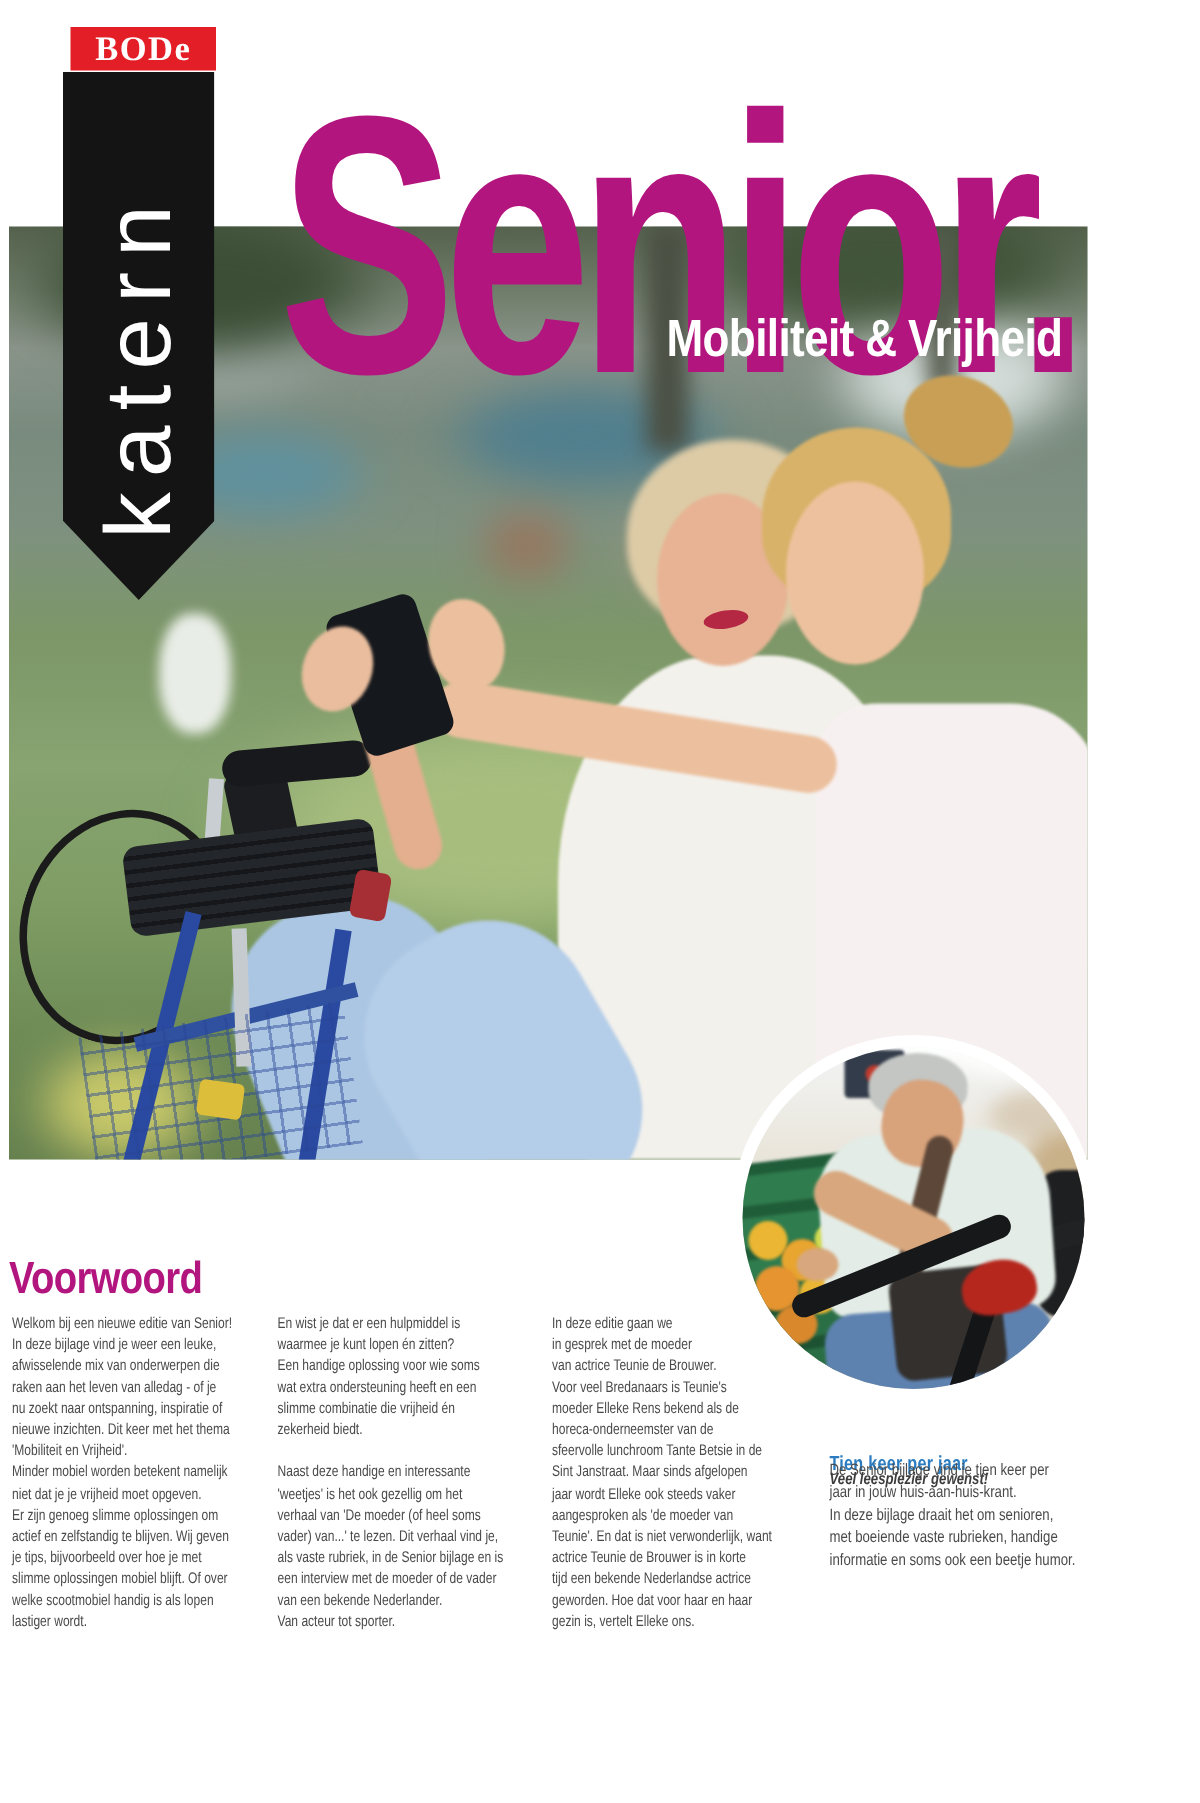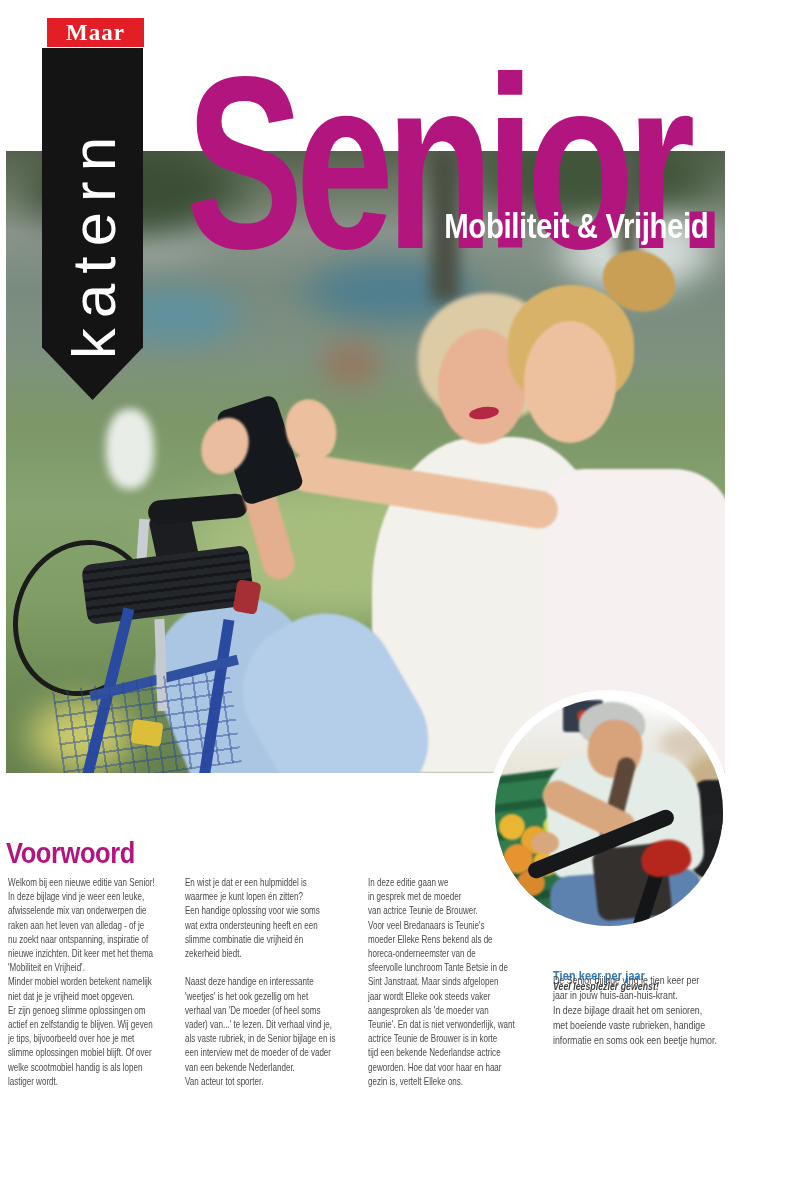--- a/index.html
+++ b/index.html
@@ -209,21 +209,21 @@
     <div class="rl-yellow"></div>
     <div class="rl-red"></div>
     <div class="girl-arm"></div>
     <div class="gm-forearm"></div>
     <div class="phone"></div>
     <div class="hand1"></div>
     <div class="hand2"></div>
   </div>
 
   <div class="logo">
-    <span>Maar</span>
+    <span>BODe</span>
   </div>
   <div class="ribbon">
     <span class="ribbon-label">katern</span>
   </div>
   <div class="senior-title">Senior.</div>
   <div class="hero-subtitle">Mobiliteit &amp; Vrijheid</div>
 
   <div class="inset">
     <div class="in-soft"></div>
     <div class="in-sign">

